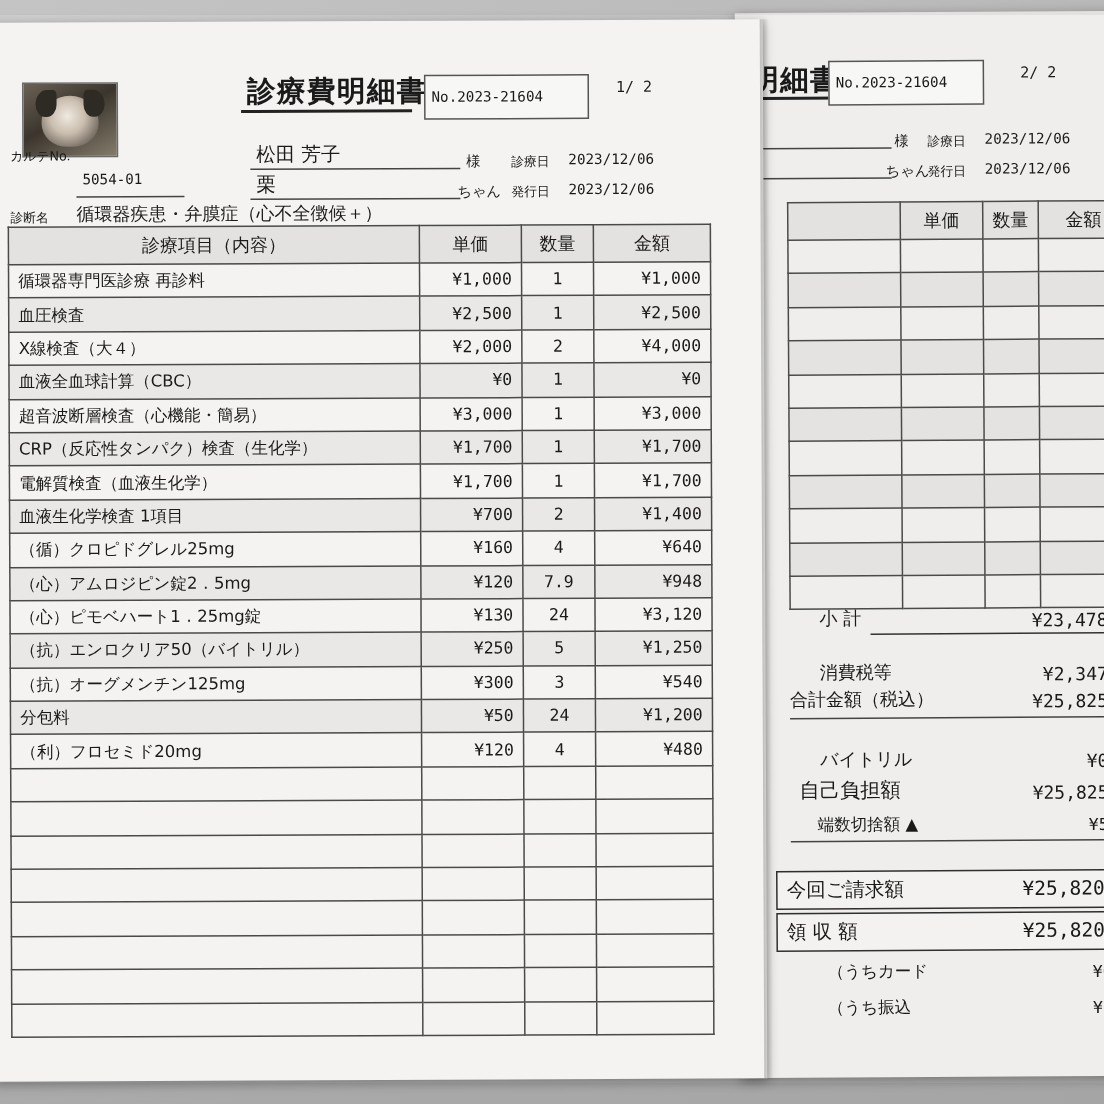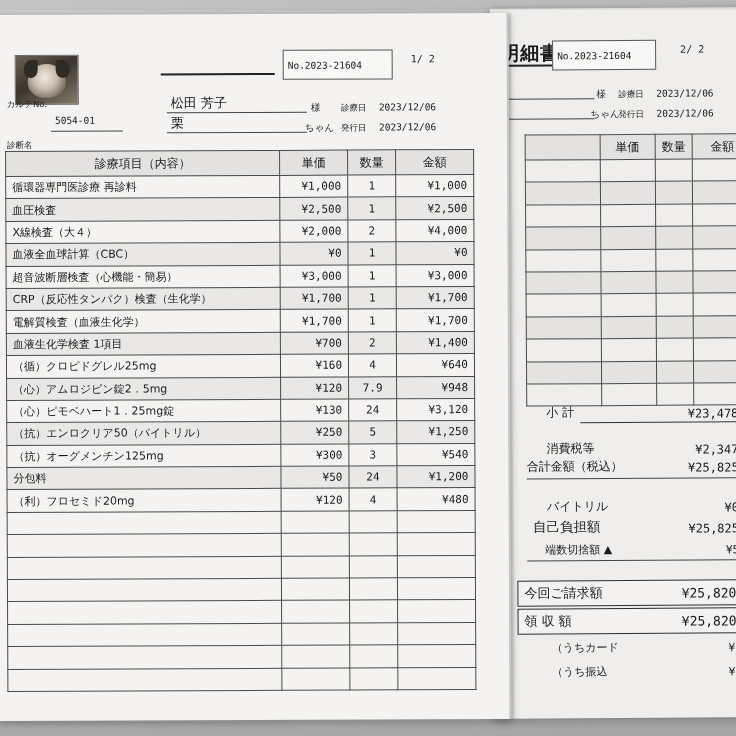--- a/index.html
+++ b/index.html
@@ -322,20 +322,21 @@
   </div>
 
   <div class="sheet sheet-left">
 
     <div class="photo">
       <div class="dog"></div>
       <div class="ear-l"></div>
       <div class="ear-r"></div>
     </div>
 
+    <div class="t jp title" style="left:172px; top:34px;">診療費明細書</div>
     <div class="title-underline" style="left:168px; top:59px; width:114px;"></div>
 
     <div class="boxfield mono" style="left:290px; top:36px; width:110px; height:18px;">No.2023-21604</div>
     <div class="t mono pagenum" style="left:418px; top:40px;">1/  2</div>
 
     <div class="t jp" style="left:178px; top:80px; font-size:13px;">松田 芳子</div>
     <div class="ul" style="left:174px; top:98px; width:140px;"></div>
     <div class="t jp small" style="left:318px; top:88px;">様</div>
     <div class="t jp tiny" style="left:348px; top:89px;">診療日</div>
     <div class="t mono small" style="left:386px; top:88px;">2023/12/06</div>
@@ -344,20 +345,21 @@
     <div class="ul" style="left:174px; top:118px; width:140px;"></div>
     <div class="t jp small" style="left:312px; top:108px;">ちゃん</div>
     <div class="t jp tiny" style="left:348px; top:109px;">発行日</div>
     <div class="t mono small" style="left:386px; top:108px;">2023/12/06</div>
 
     <div class="t jp tiny" style="left:14px; top:84px;">カルテNo.</div>
     <div class="t mono small" style="left:62px; top:100px;">5054-01</div>
     <div class="ul" style="left:58px; top:116px; width:72px;"></div>
 
     <div class="t jp tiny" style="left:14px; top:125px;">診断名</div>
+    <div class="t jp" style="left:58px; top:120px; font-size:12px;">循環器疾患・弁膜症（心不全徴候＋）</div>
 
     <table class="tbl" style="left:12px; top:136px;">
       <thead>
         <tr>
           <th class="c-item jp">診療項目（内容）</th>
           <th class="c-unit jp">単価</th>
           <th class="c-qty jp">数量</th>
           <th class="c-amt jp">金額</th>
         </tr>
       </thead>

